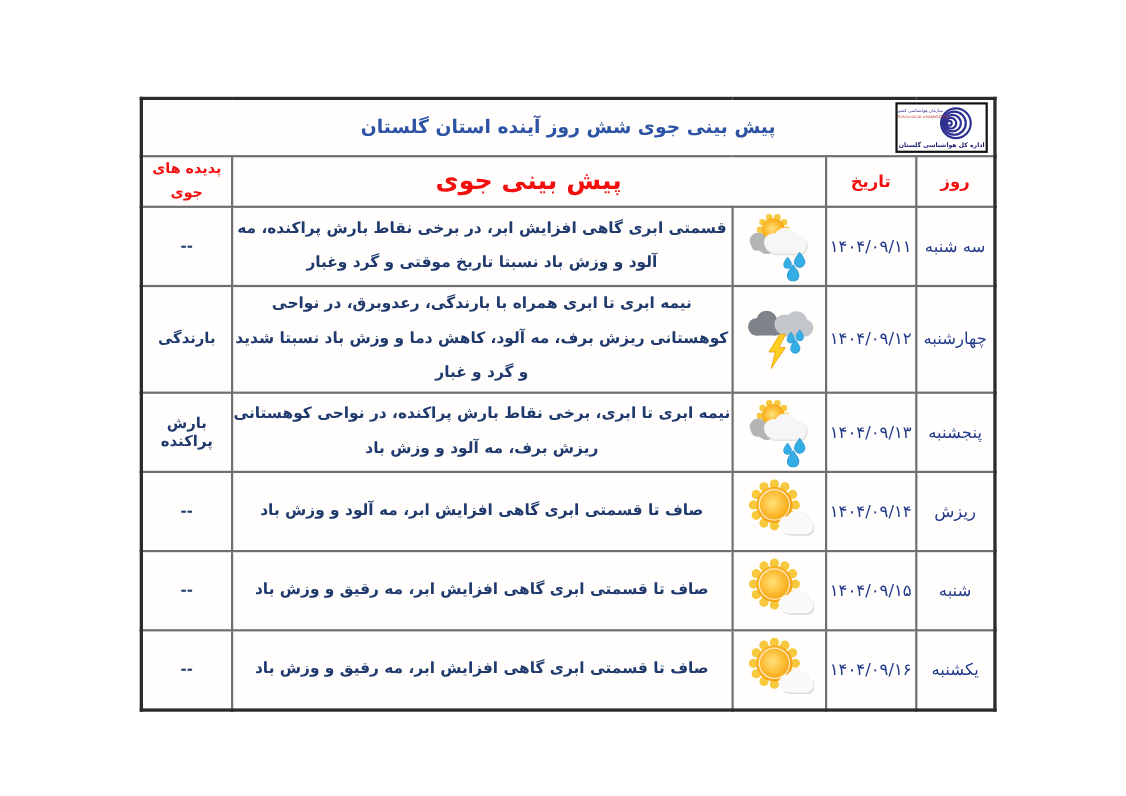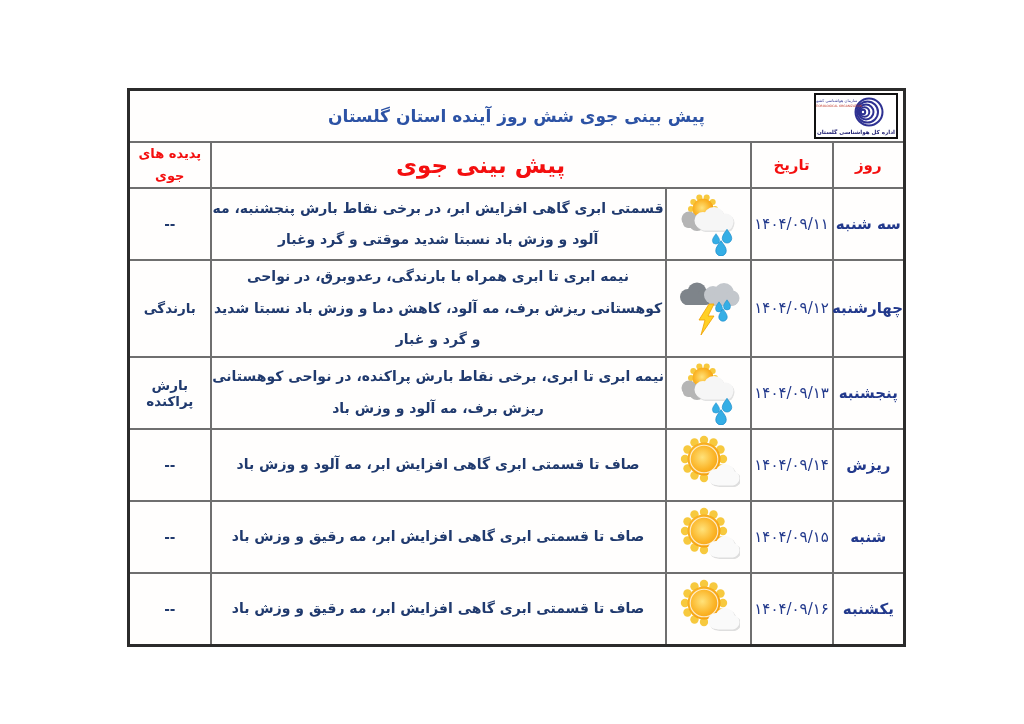--- a/index.html
+++ b/index.html
@@ -20,21 +20,21 @@
   .doc-title { font-size:17px; font-weight:bold; color:#2d53a5; }
   .logo-box {
     position:absolute; top:2px; right:5px; width:84px; height:46px;
     border:2px solid #101010; background:#fff; box-sizing:border-box;
   }
   tr.hdr th { height:43px; color:#f40f0f; font-weight:bold; background:#fffefd; }
   .hdr-day, .hdr-date { font-size:15px; }
   .hdr-forecast { font-size:23px; }
   .hdr-ph { font-size:13px; line-height:1.7; padding:0 6px; }
   tr.data-row td { height:70px; }
-  .c-day { font-size:15px; font-weight:bold; color:#22398c; }
+  .c-day { font-size:15px; font-weight:normal; color:#22398c; }
   .c-date { font-size:15px; font-weight:normal; color:#22398c; }
   .c-fc {
     font-size:14px; font-weight:bold; color:#203a6e;
     text-align:right; padding:0 9px; line-height:2.25;
   }
   .c-ph { font-size:13.5px; font-weight:bold; color:#203a6e; padding:0 4px; }
   .c-icon { padding:0; }
   .wicon { width:74px; height:64px; display:block; margin:0 auto; }
   .footer {
     position:absolute; left:127px; top:606px; width:776px; height:34px;
@@ -188,21 +188,21 @@
     </tr>
 
     <tr class="data-row">
       <td class="c-day">سه شنبه</td>
       <td class="c-date">۱۴۰۴/۰۹/۱۱</td>
       <td class="c-icon">
         <svg class="wicon" viewBox="0 0 64 64">
               <use href="#sym-sun-cloud-rain"></use>
             </svg>
       </td>
-      <td class="c-fc">قسمتی ابری گاهی افزایش ابر، در برخی نقاط بارش پنجشنبه، مه آلود و وزش باد نسبتا شدید موقتی و گرد وغبار</td>
+      <td class="c-fc">قسمتی ابری گاهی افزایش ابر، در برخی نقاط بارش پراکنده، مه آلود و وزش باد نسبتا تاریخ موقتی و گرد وغبار</td>
       <td class="c-ph">--</td>
     </tr>
 
     <tr class="data-row">
       <td class="c-day">چهارشنبه</td>
       <td class="c-date">۱۴۰۴/۰۹/۱۲</td>
       <td class="c-icon">
         <svg class="wicon" viewBox="0 0 64 64">
               <use href="#sym-thunderstorm"></use>
             </svg>

